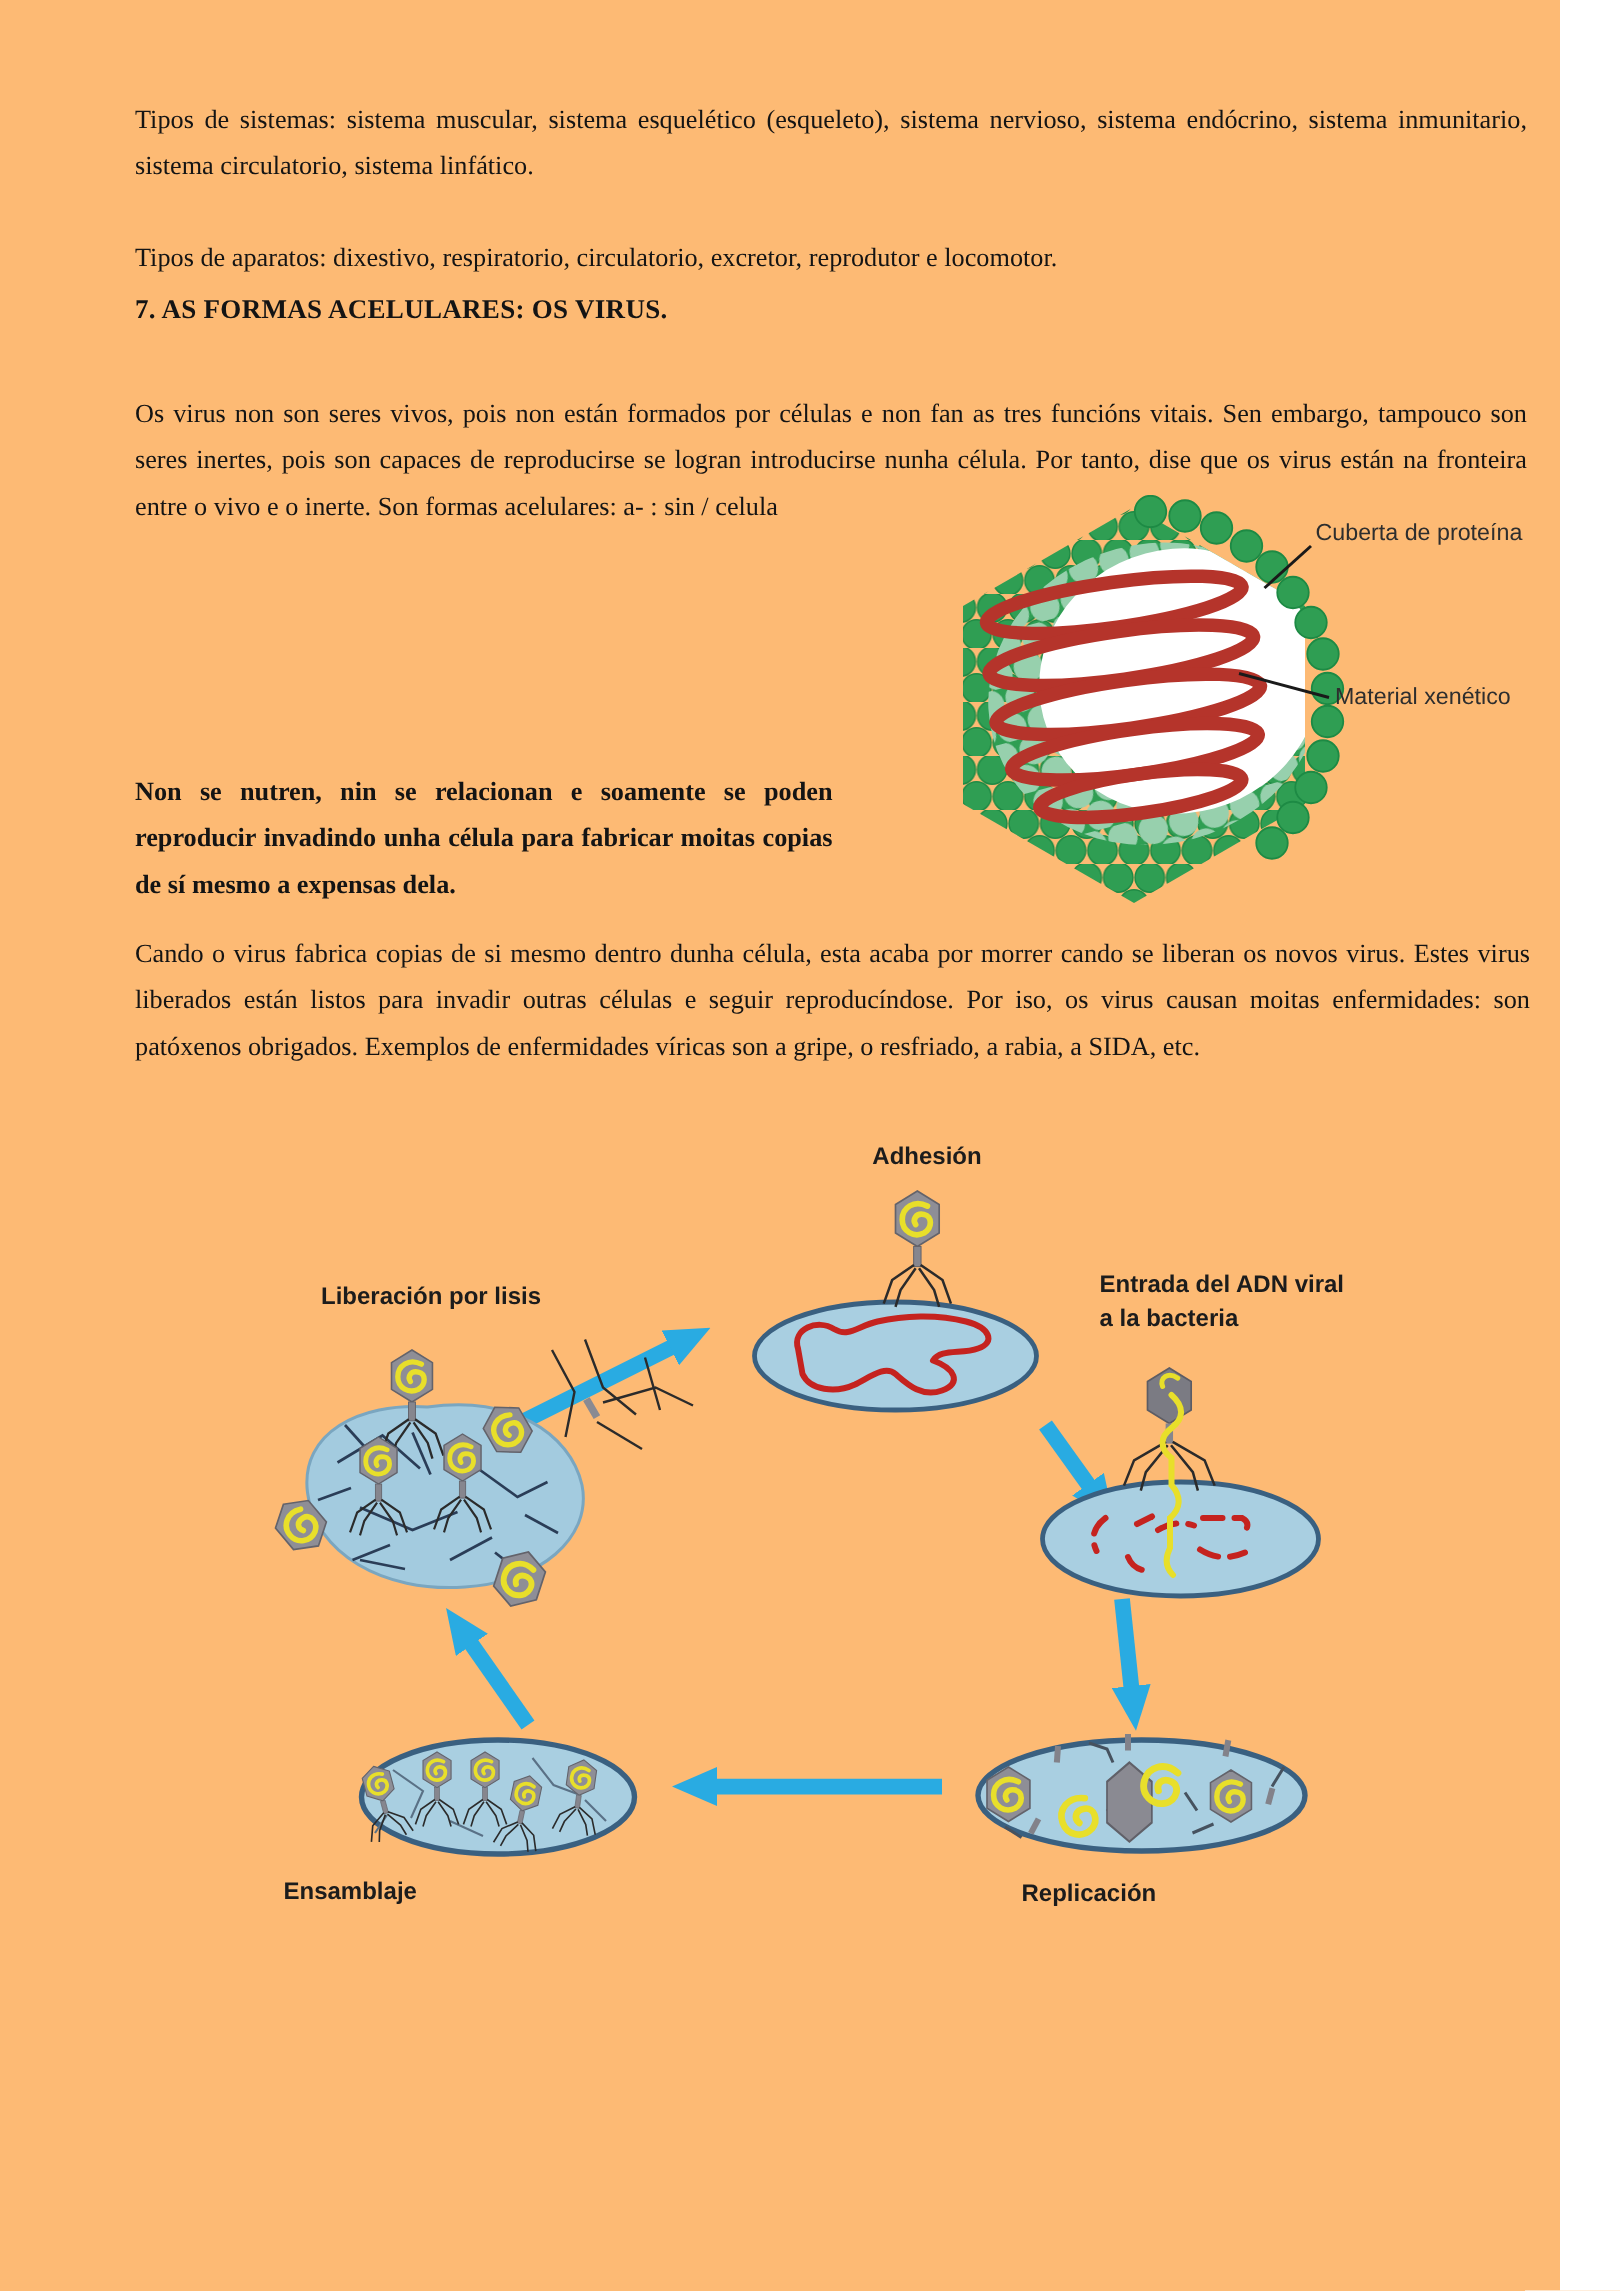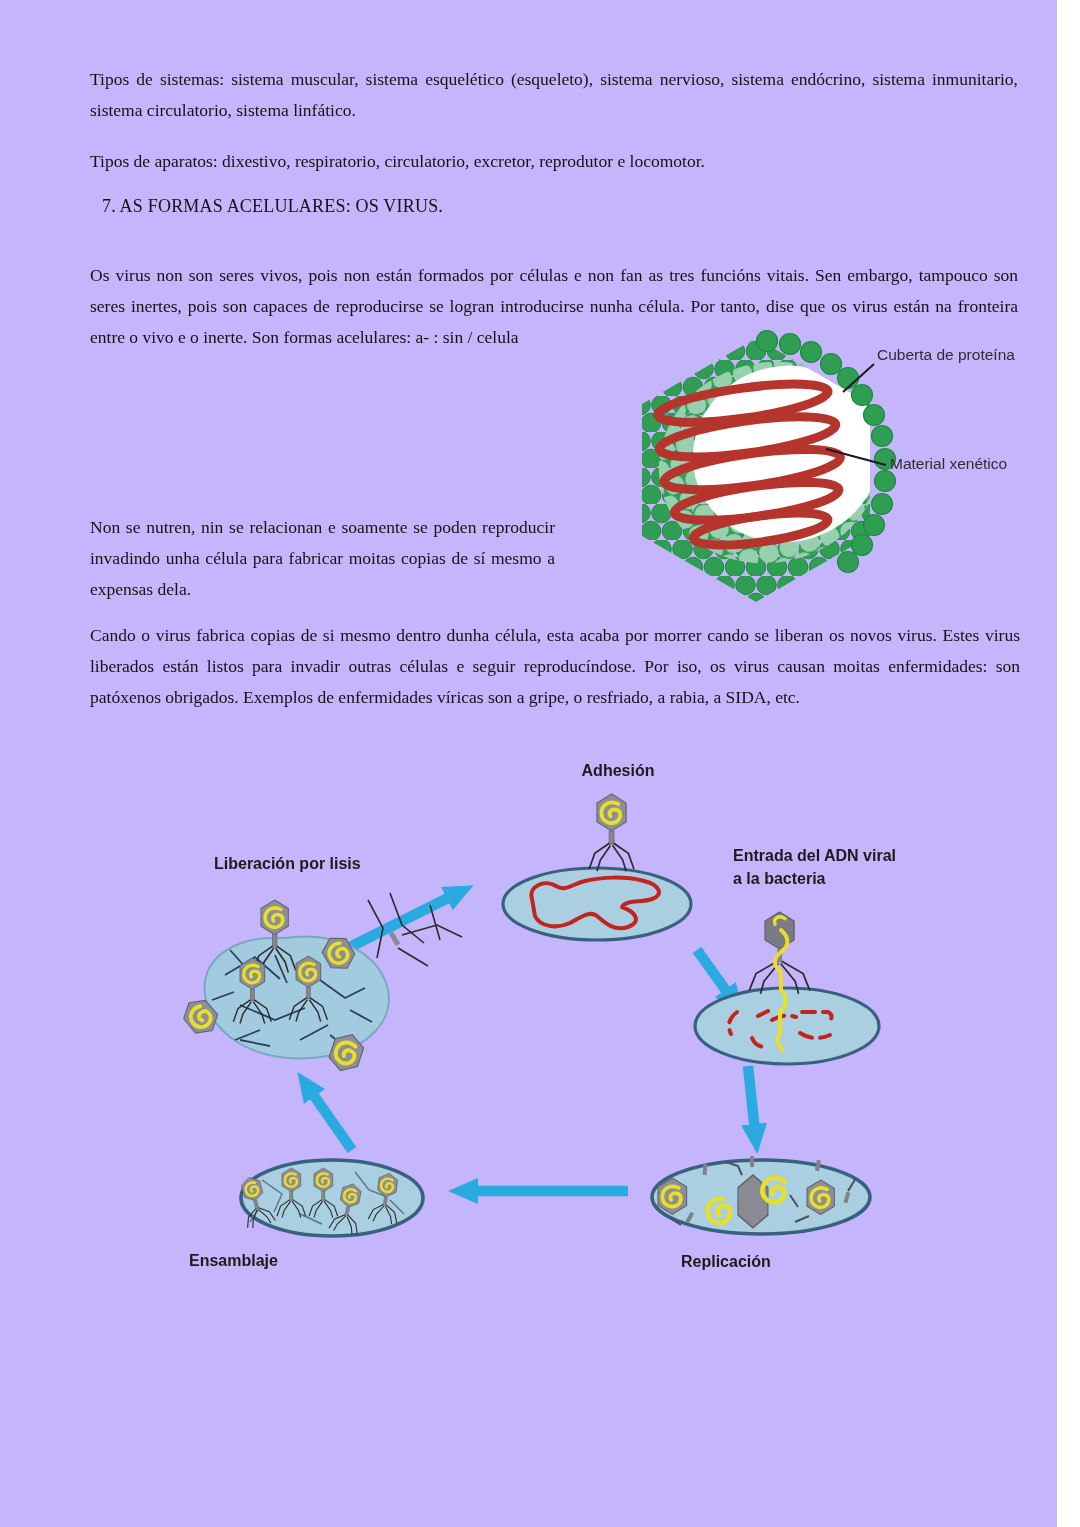--- a/index.html
+++ b/index.html
@@ -1,41 +1,41 @@
 <!DOCTYPE html>
 <html><head>
 <meta charset="utf-8">
 <style>
   html,body{margin:0;padding:0;background:#ffffff;}
   .page{
-    position:relative;width:1040px;height:1527px;background:#c4b5fd;
-    font-family:"Liberation Serif",serif;color:#141414;overflow:hidden;padding-left:17px;
+    position:relative;width:1040px;height:1527px;background:#fdba74;
+    font-family:"Liberation Serif",serif;color:#141414;overflow:hidden;
   }
   .para{position:absolute;font-size:17.5px;line-height:31px;text-align:justify;}
-  .heading{position:absolute;font-size:18px;font-weight:normal;letter-spacing:.2px;margin-left:12px;}
+  .heading{position:absolute;font-size:18px;font-weight:bold;letter-spacing:.2px;}
   .fig{position:absolute;}
   svg text{font-family:"Liberation Sans",sans-serif;}
   .cycle-label{font-size:16px;font-weight:bold;fill:#1c1c1c;}
   .virus-label{font-size:15.5px;fill:#2e2e2e;}
 </style>
 </head>
 <body>
 
 <div class="page">
 
   <div class="para" style="top:64px;left:90px;width:928px;">Tipos de sistemas: sistema muscular, sistema esquelético (esqueleto), sistema nervioso, sistema endócrino, sistema inmunitario, sistema circulatorio, sistema linfático.</div>
 
-  <div class="para" style="top:146px;left:90px;width:928px;">Tipos de aparatos: dixestivo, respiratorio, circulatorio, excretor, reprodutor e locomotor.</div>
+  <div class="para" style="top:156px;left:90px;width:928px;">Tipos de aparatos: dixestivo, respiratorio, circulatorio, excretor, reprodutor e locomotor.</div>
 
   <div class="heading" style="top:196px;left:90px;width:928px;">7. AS FORMAS ACELULARES: OS VIRUS.</div>
 
   <div class="para" style="top:260px;left:90px;width:928px;">Os virus non son seres vivos, pois non están formados por células e non fan as tres funcións vitais. Sen embargo, tampouco son seres inertes, pois son capaces de reproducirse se logran introducirse nunha célula. Por tanto, dise que os virus están na fronteira entre o vivo e o inerte. Son formas acelulares: a- : sin / celula</div>
 
 
-  <div class="para" style="top:512px;left:90px;width:465px;">Non se nutren, nin se relacionan e soamente se poden reproducir invadindo unha célula para fabricar moitas copias de sí mesmo a expensas dela.</div>
+  <div class="para" style="top:512px;left:90px;width:465px;font-weight:bold;">Non se nutren, nin se relacionan e soamente se poden reproducir invadindo unha célula para fabricar moitas copias de sí mesmo a expensas dela.</div>
 
   <div class="para" style="top:620px;left:90px;width:930px;">Cando o virus fabrica copias de si mesmo dentro dunha célula, esta acaba por morrer cando se liberan os novos virus. Estes virus liberados están listos para invadir outras células e seguir reproducíndose. Por iso, os virus causan moitas enfermidades: son patóxenos obrigados. Exemplos de enfermidades víricas son a gripe, o resfriado, a rabia, a SIDA, etc.</div>
 
   <svg class="fig" style="left:615px;top:330px;" width="410" height="285" viewBox="615 330 410 285">
     <defs>
       <pattern id="beads" width="21" height="36" patternUnits="userSpaceOnUse">
         <circle cx="10.5" cy="9" r="9.8" fill="#2f9e53" stroke="#1d8a44" stroke-width="1"></circle>
         <circle cx="0" cy="27" r="9.8" fill="#2f9e53" stroke="#1d8a44" stroke-width="1"></circle>
         <circle cx="21" cy="27" r="9.8" fill="#2f9e53" stroke="#1d8a44" stroke-width="1"></circle>
       </pattern>

